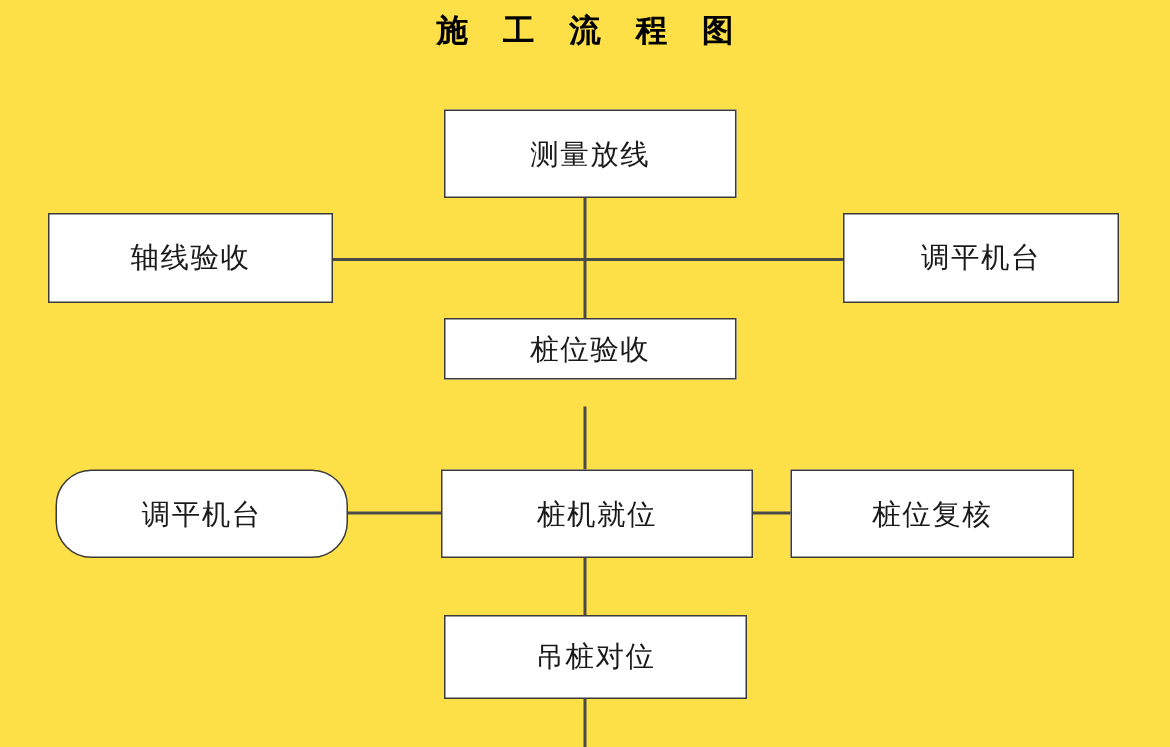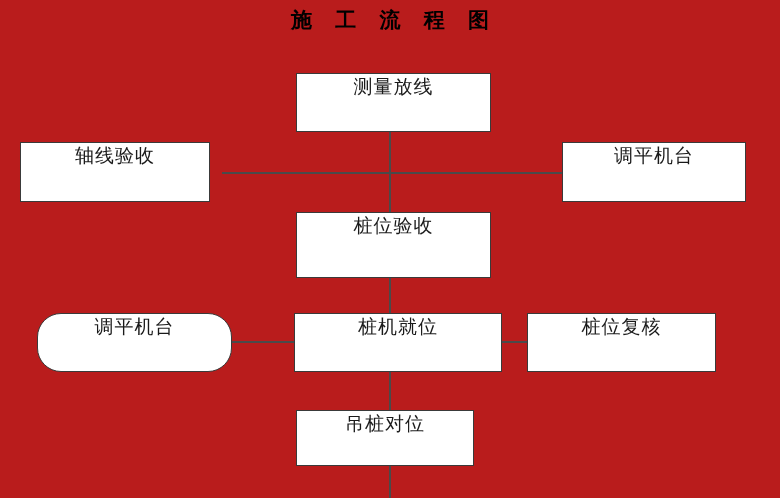--- a/index.html
+++ b/index.html
@@ -7,21 +7,21 @@
     padding: 0;
     background: #ffffff;
   }
   body {
     font-family: "Liberation Serif", "DejaVu Serif", serif;
   }
   #canvas {
     position: relative;
     width: 780px;
     height: 498px;
-    background: #b91c1c;
+    background: #fde047;
     overflow: hidden;
   }
   .title {
     position: absolute;
     left: 0;
     top: 6px;
     width: 780px;
     text-align: center;
     font-size: 21px;
     font-weight: bold;
@@ -29,20 +29,21 @@
     text-indent: 9px;
     color: #000000;
     font-family: "Liberation Serif", "DejaVu Serif", serif;
   }
   .node {
     position: absolute;
     box-sizing: border-box;
     border: 1px solid #3a3a3a;
     background: #ffffff;
     display: flex;
+    align-items: center;
     justify-content: center;
     color: #1a1a1a;
     font-size: 19px;
     letter-spacing: 1px;
     font-family: "Liberation Serif", "DejaVu Serif", serif;
     z-index: 2;
   }
   .conn {
     position: absolute;
     background: #4a4a4a;
@@ -62,35 +63,35 @@
       <div class="conn v" style="left: 389px; top: 271px; height: 42px; background: rgb(74, 74, 74);"></div>
       <div class="conn h" style="left: 232px; top: 341px; width: 62px; background: rgb(74, 74, 74);"></div>
       <div class="conn h" style="left: 484px; top: 341px; width: 73px; background: rgb(74, 74, 74);"></div>
       <div class="conn v" style="left: 389px; top: 372px; height: 38px; background: rgb(74, 74, 74);"></div>
       <div class="conn v" style="left: 389px; top: 466px; height: 32px; background: rgb(74, 74, 74);"></div>
     </div>
   <div id="nodes-layer">
       <div class="node" style="left: 296px; top: 73px; width: 195px; height: 59px; border-color: rgb(58, 58, 58); color: rgb(26, 26, 26);">
         <span>测量放线</span>
       </div>
-      <div class="node" style="left: 20px; top: 142px; width: 190px; height: 60px; border-color: rgb(58, 58, 58); color: rgb(26, 26, 26);">
+      <div class="node" style="left: 32px; top: 142px; width: 190px; height: 60px; border-color: rgb(58, 58, 58); color: rgb(26, 26, 26);">
         <span>轴线验收</span>
       </div>
       <div class="node" style="left: 562px; top: 142px; width: 184px; height: 60px; border-color: rgb(58, 58, 58); color: rgb(26, 26, 26);">
         <span>调平机台</span>
       </div>
-      <div class="node" style="left: 296px; top: 212px; width: 195px; height: 66px; border-color: rgb(58, 58, 58); color: rgb(26, 26, 26);">
+      <div class="node" style="left: 296px; top: 212px; width: 195px; height: 41px; border-color: rgb(58, 58, 58); color: rgb(26, 26, 26);">
         <span>桩位验收</span>
       </div>
       <div class="node" style="left: 37px; top: 313px; width: 195px; height: 59px; border-color: rgb(58, 58, 58); color: rgb(26, 26, 26); border-radius: 24px;">
         <span>调平机台</span>
       </div>
       <div class="node" style="left: 294px; top: 313px; width: 208px; height: 59px; border-color: rgb(58, 58, 58); color: rgb(26, 26, 26);">
         <span>桩机就位</span>
       </div>
       <div class="node" style="left: 527px; top: 313px; width: 189px; height: 59px; border-color: rgb(58, 58, 58); color: rgb(26, 26, 26);">
         <span>桩位复核</span>
       </div>
-      <div class="node" style="left: 296px; top: 410px; width: 178px; height: 56px; border-color: rgb(58, 58, 58); color: rgb(26, 26, 26);">
+      <div class="node" style="left: 296px; top: 410px; width: 202px; height: 56px; border-color: rgb(58, 58, 58); color: rgb(26, 26, 26);">
         <span>吊桩对位</span>
       </div>
     </div>
 </div>
 
 </body></html>

